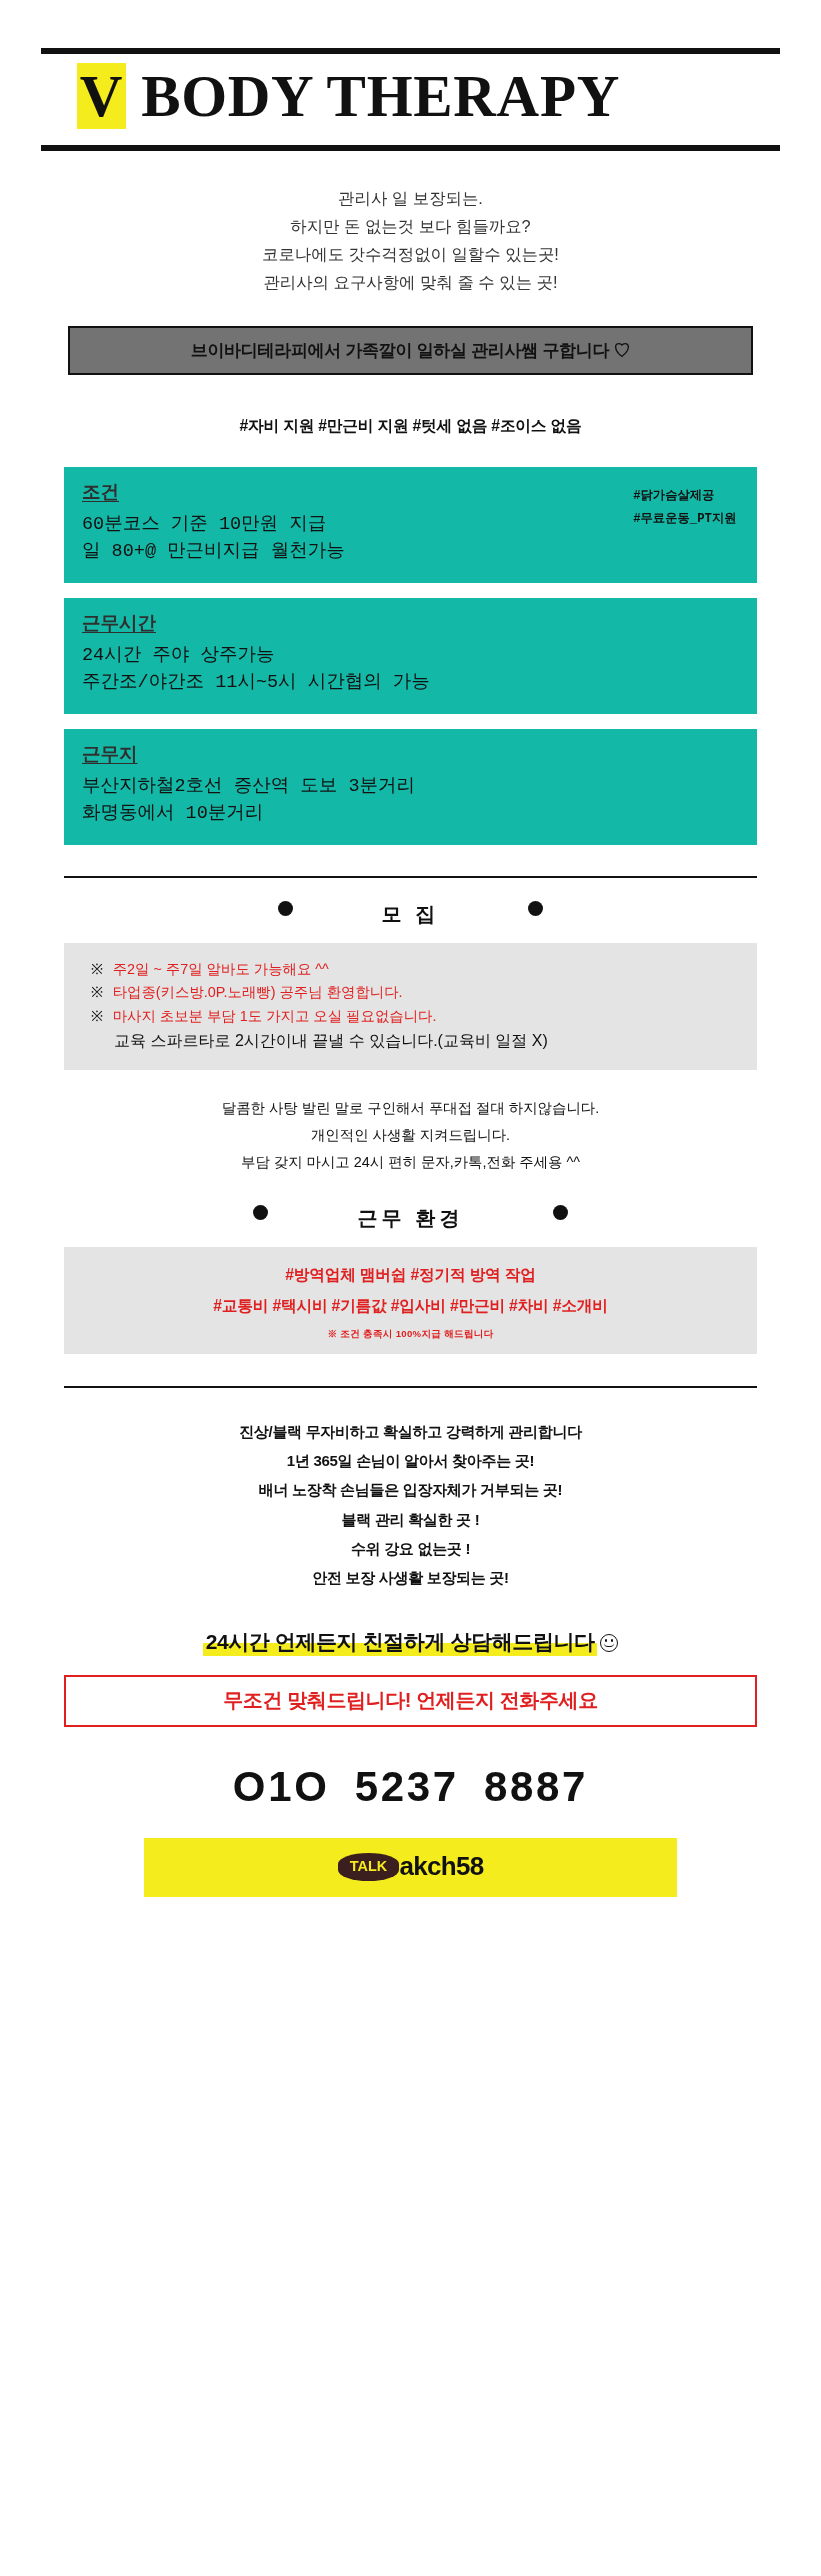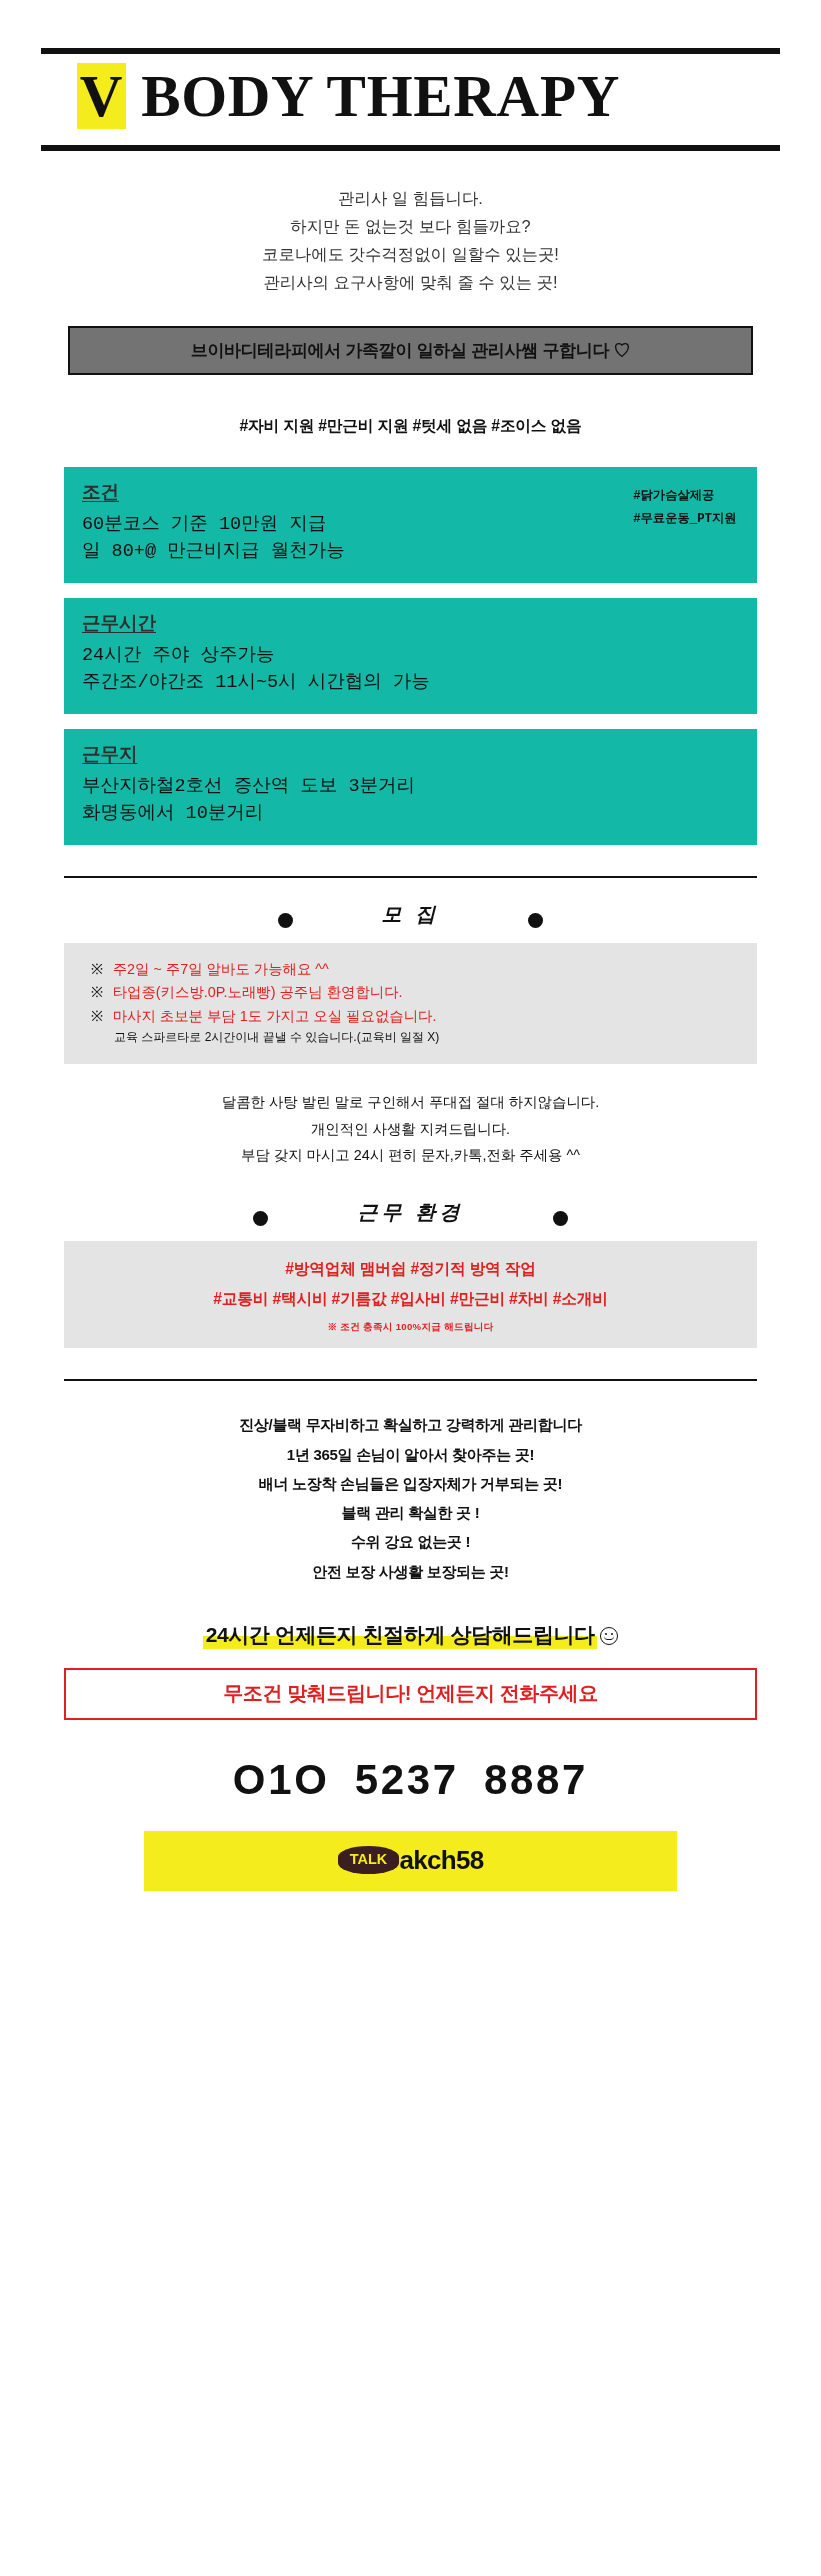--- a/index.html
+++ b/index.html
@@ -113,25 +113,24 @@
     line-height: 1.9;
   }
   .rule {
     border: 0;
     border-top: 2.1px solid #111;
     margin: 31.5px 23px 0 23px;
   }
   
   .sec-head {
     display: flex;
-    align-items: flex-end;
+    align-items: flex-start;
     justify-content: center;
     gap: 89px;
     margin: 23px 27px 15px 27px;
-    font-style: italic;
   }
   .sec-head .dot {
     width: 15px; height: 15px;
     background: #111;
     border-radius: 50%;
     flex: 0 0 auto;
   }
   .sec-head .sec-title {
     font-size: 20px;
     font-weight: bold;
@@ -150,21 +149,21 @@
     gap: 9.6px;
     font-size: 14.4px;
     line-height: 1.62;
     color: #111;
     font-weight: 500;
   }
   .panel .row .star { color: #111; flex: 0 0 auto; }
   .panel .red { color: #e02020; }
   .panel .indent {
     padding-left: 23px;
-    font-size: 12px;
+    font-size: 16px;
     line-height: 1.62;
     color: #111;
     font-weight: 500;
   }
   
   .center-block {
     text-align: center;
     padding: 25px 0 6.8px 0;
   }
   .center-block div {
@@ -306,21 +305,21 @@
 <body>
 
 <div class="page">
   <div class="inner">
 
     <div class="title-block">
       <h1 class="title"><span class="hl">V</span><span> BODY THERAPY</span></h1>
     </div>
 
     <div class="intro">
-      <div>관리사 일 힘듭니다.</div>
+      <div>관리사 일 보장되는.</div>
       <div>하지만 돈 없는것 보다 힘들까요?</div>
       <div>코로나에도 갓수걱정없이 일할수 있는곳!</div>
       <div>관리사의 요구사항에 맞춰 줄 수 있는 곳!</div>
     </div>
 
     <div class="banner">
       <span>브이바디테라피에서 가족깔이 일하실 관리사쌤 구합니다 ♡</span>
     </div>
 
     <div class="hashrow">#자비 지원 #만근비 지원 #텃세 없음 #조이스 없음</div>

